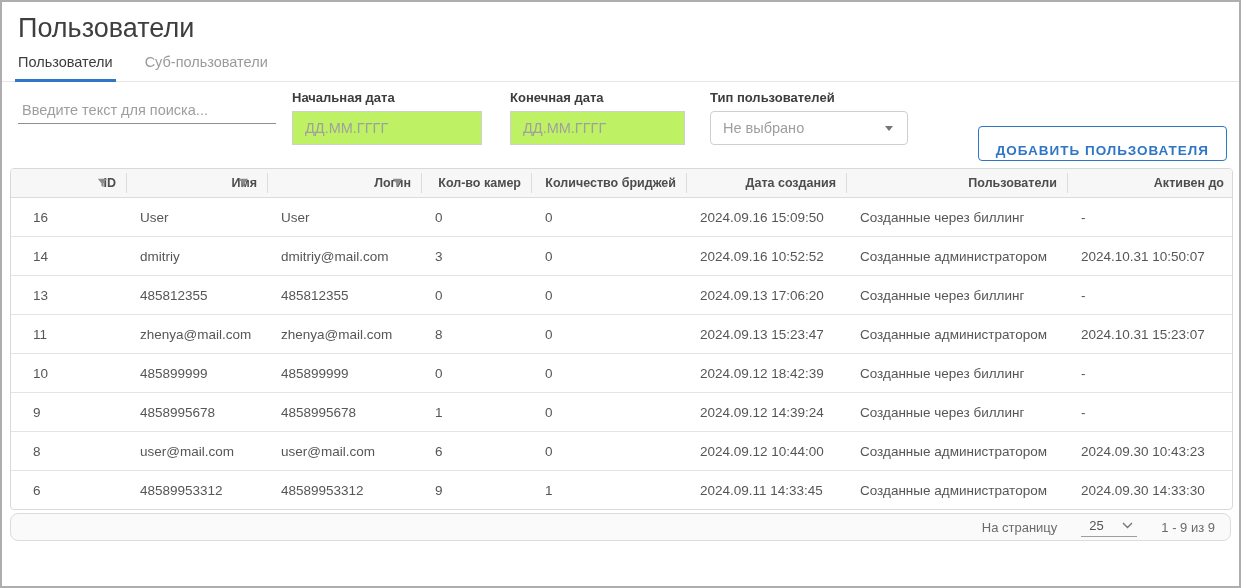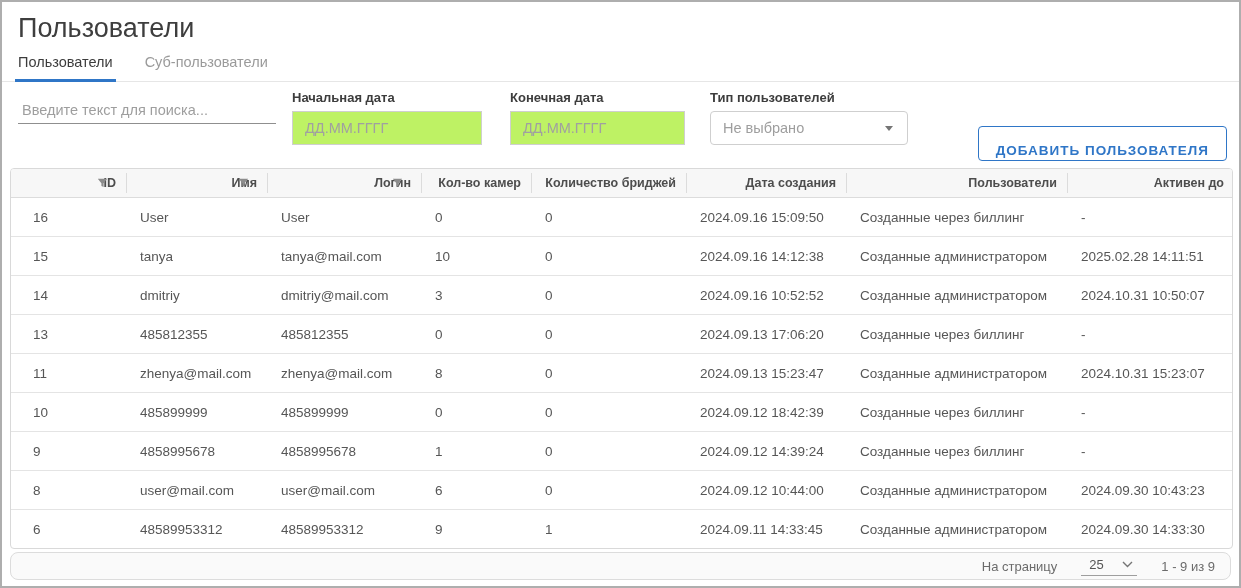--- a/index.html
+++ b/index.html
@@ -158,30 +158,20 @@
             <td>16</td>
             <td>User</td>
             <td>User</td>
             <td>0</td>
             <td>0</td>
             <td>2024.09.16 15:09:50</td>
             <td>Созданные через биллинг</td>
             <td>-</td>
           </tr>
           <tr>
-            <td>15</td>
-            <td>tanya</td>
-            <td>tanya@mail.com</td>
-            <td>10</td>
-            <td>0</td>
-            <td>2024.09.16 14:12:38</td>
-            <td>Созданные администратором</td>
-            <td>2025.02.28 14:11:51</td>
-          </tr>
-          <tr>
             <td>14</td>
             <td>dmitriy</td>
             <td>dmitriy@mail.com</td>
             <td>3</td>
             <td>0</td>
             <td>2024.09.16 10:52:52</td>
             <td>Созданные администратором</td>
             <td>2024.10.31 10:50:07</td>
           </tr>
           <tr>

